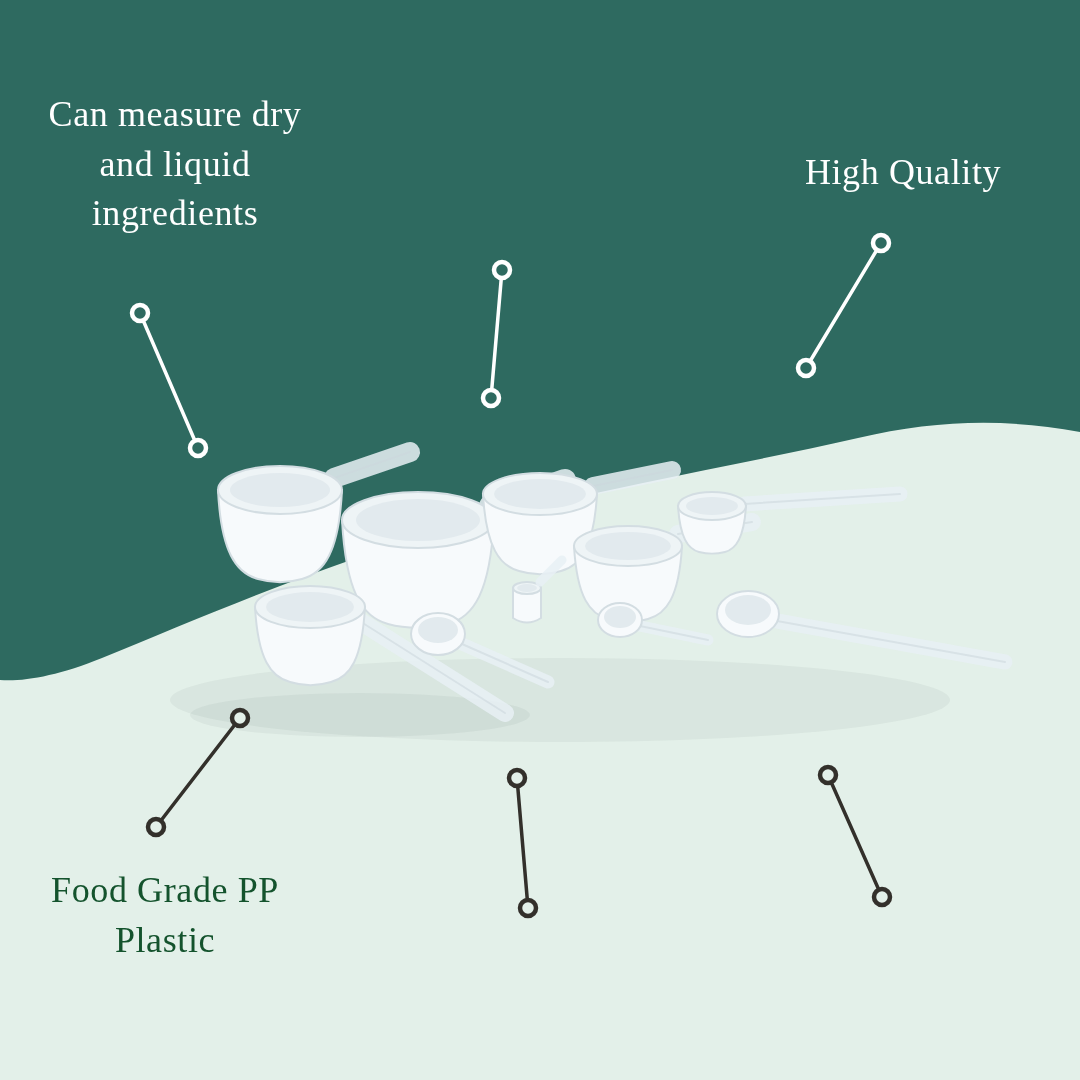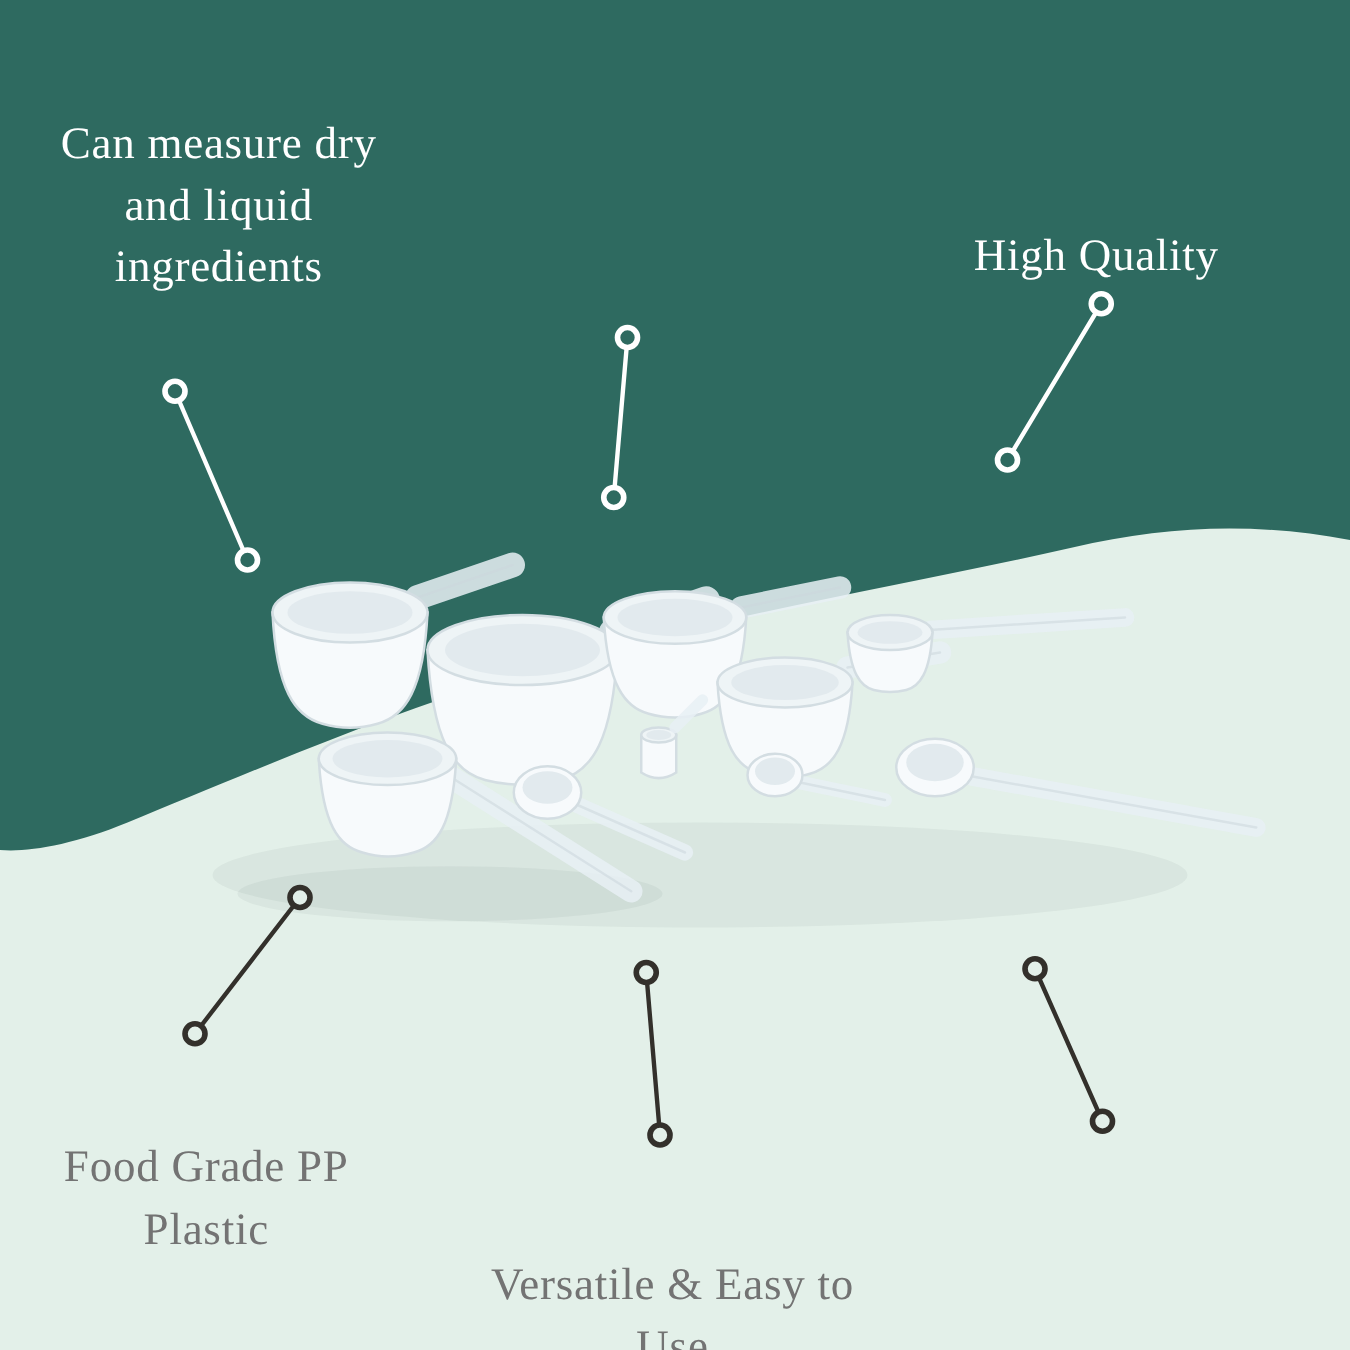--- a/index.html
+++ b/index.html
@@ -14,21 +14,21 @@
   .callout-label{
     position:absolute;
     text-align:center;
     white-space:pre-line;
     font-size:36px;
     line-height:1.38;
     letter-spacing:0.6px;
     font-weight:400;
   }
   .light-text{color:#FFFFFF;}
-  .dark-text{color:#737373;margin-top:43px;}
+  .dark-text{color:#14532d;}
   .pointer-line{stroke-linecap:round;}
   .pointer-white line{stroke:#FFFFFF;stroke-width:3.5;}
   .pointer-white circle{fill:#2E6A60;stroke:#FFFFFF;stroke-width:4.5;}
   .pointer-dark line{stroke:#33302B;stroke-width:3.5;}
   .pointer-dark circle{fill:#E3F0E9;stroke:#33302B;stroke-width:4.5;}
 
   .scoop-body{fill:#f7fafc;stroke:#d3dde2;stroke-width:2;}
   .scoop-rim{fill:#eef4f6;stroke:#d3dde2;stroke-width:2;}
   .scoop-inner{fill:#e2eaee;}
   .scoop-handle{stroke:rgba(232,240,245,0.85);stroke-linecap:round;}
@@ -159,22 +159,20 @@
       <circle cx="828" cy="775" r="8"></circle>
         <circle cx="882" cy="897" r="8"></circle>
     </g>
   </svg>
 
   <div class="callout-label light-text" style="left:10px;top:90px;width:330px;">Can measure dry
 and liquid
 ingredients</div>
 
 
-  <div class="callout-label light-text" style="left:742px;top:148px;width:270px;margin-top:32px;">High Quality</div>
+  <div class="callout-label light-text" style="left:768px;top:148px;width:270px;">High Quality</div>
 
   <div class="callout-label dark-text" style="left:15px;top:866px;width:300px;">Food Grade PP
 Plastic</div>
 
-  <div class="callout-label dark-text" style="left:358px;top:960px;width:360px;">Versatile &amp; Easy to
-Use</div>
 
 
 </div>
 
 </body></html>

